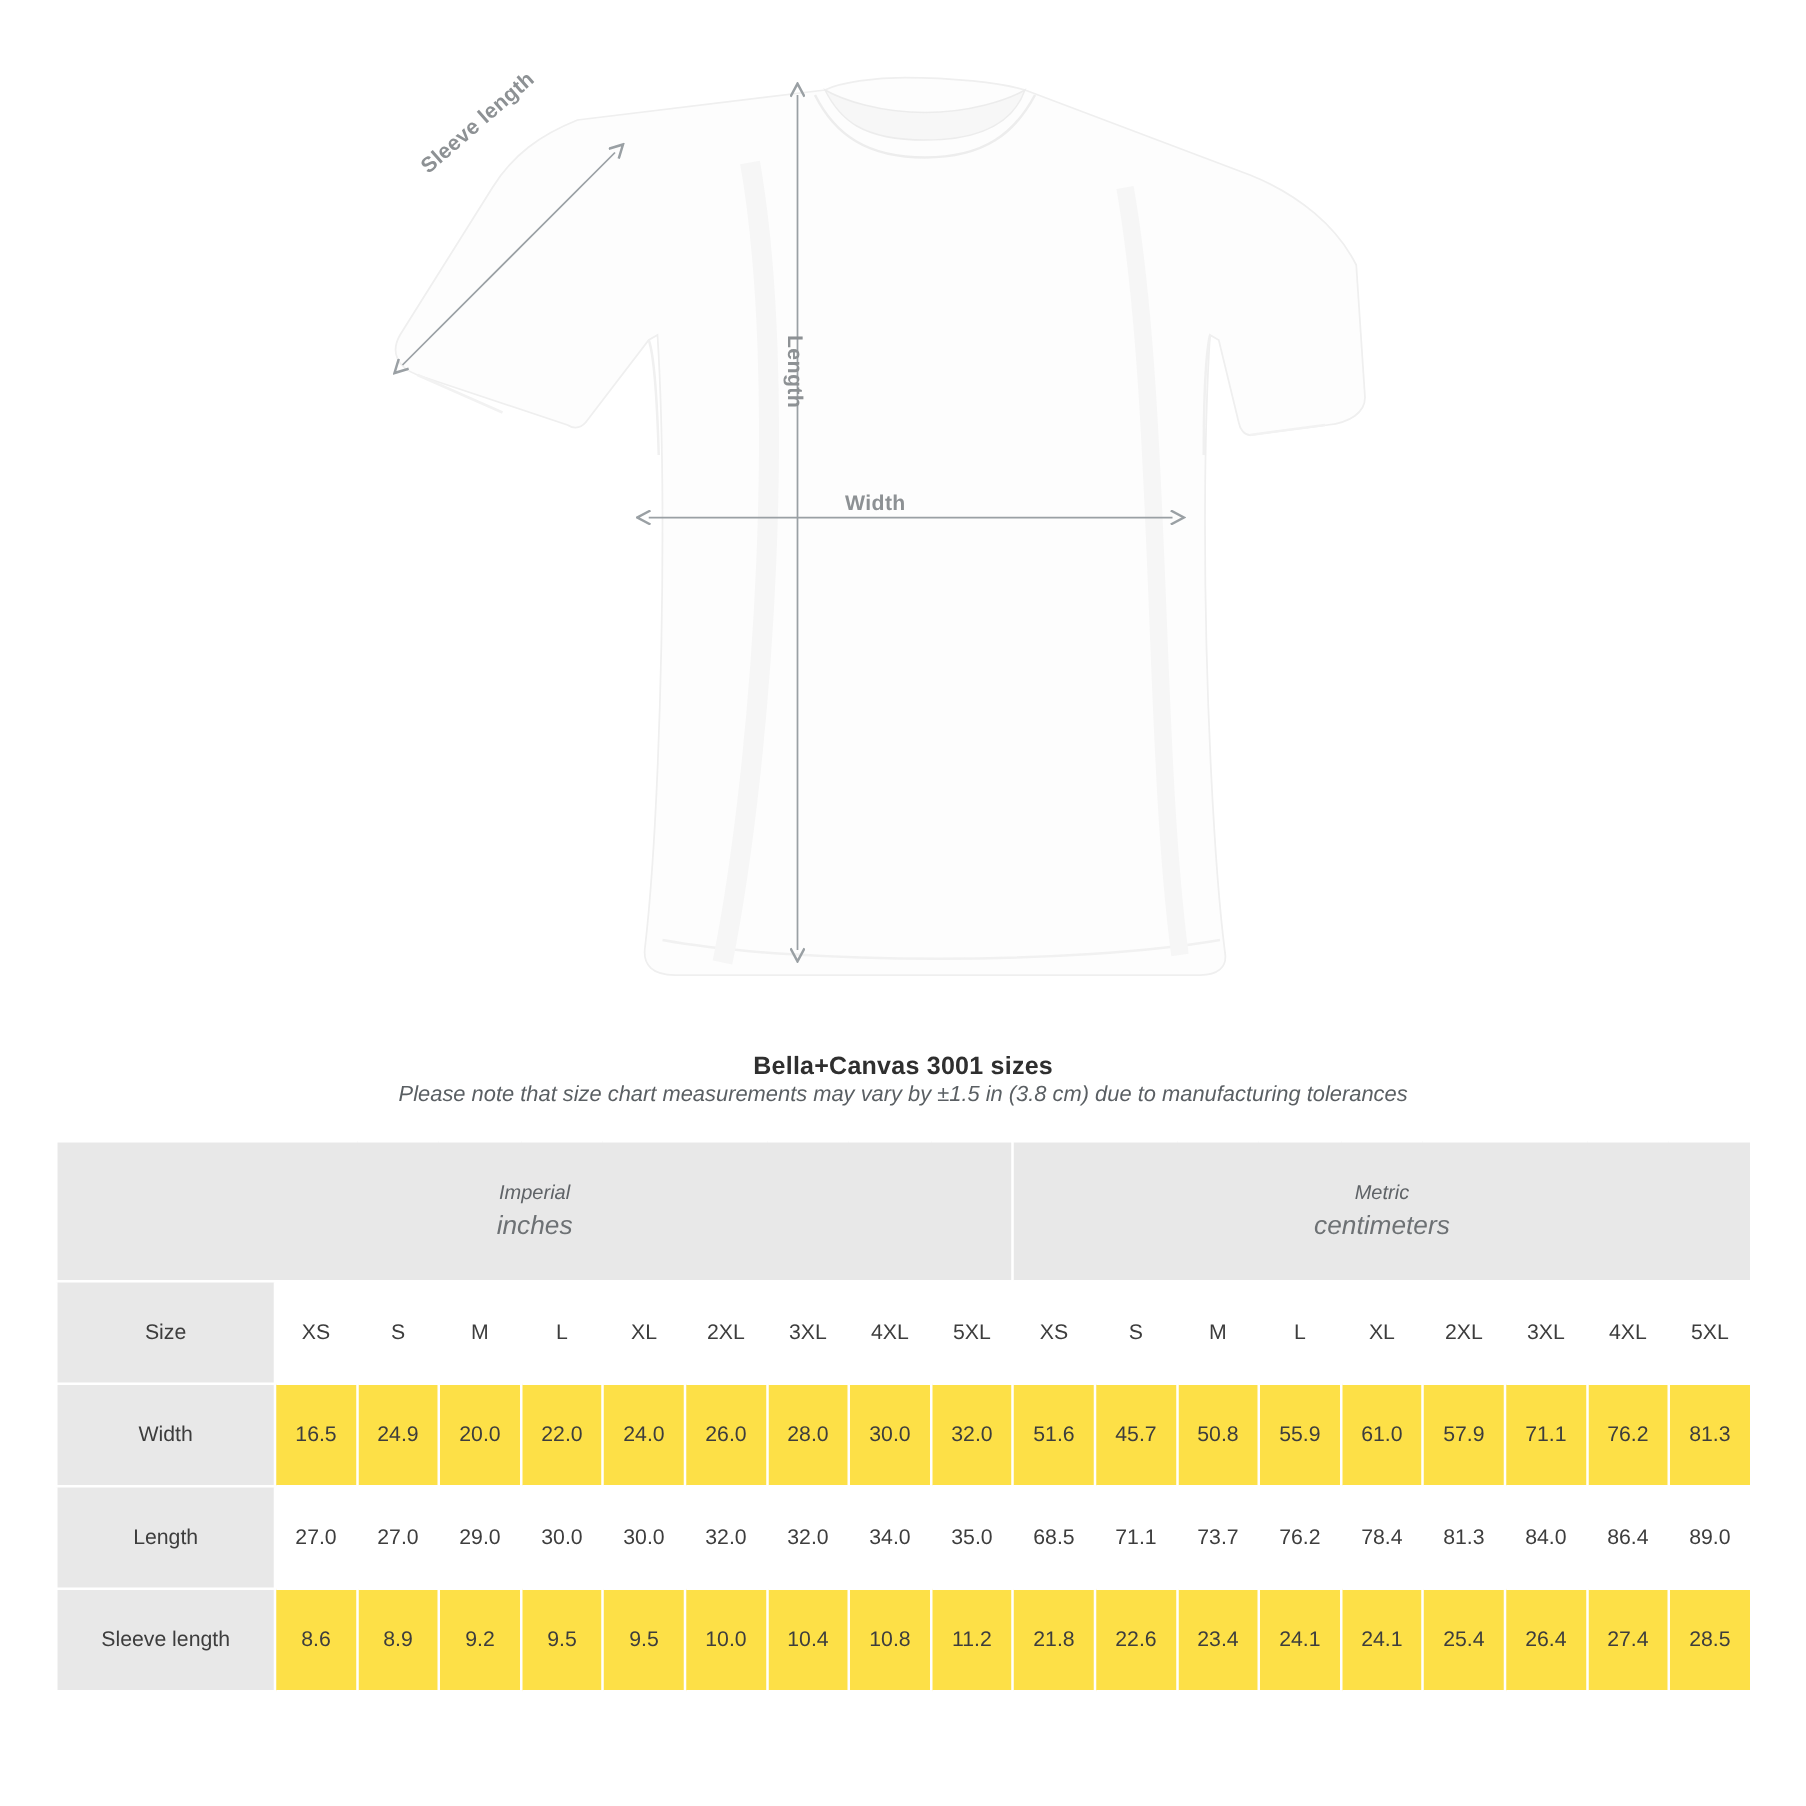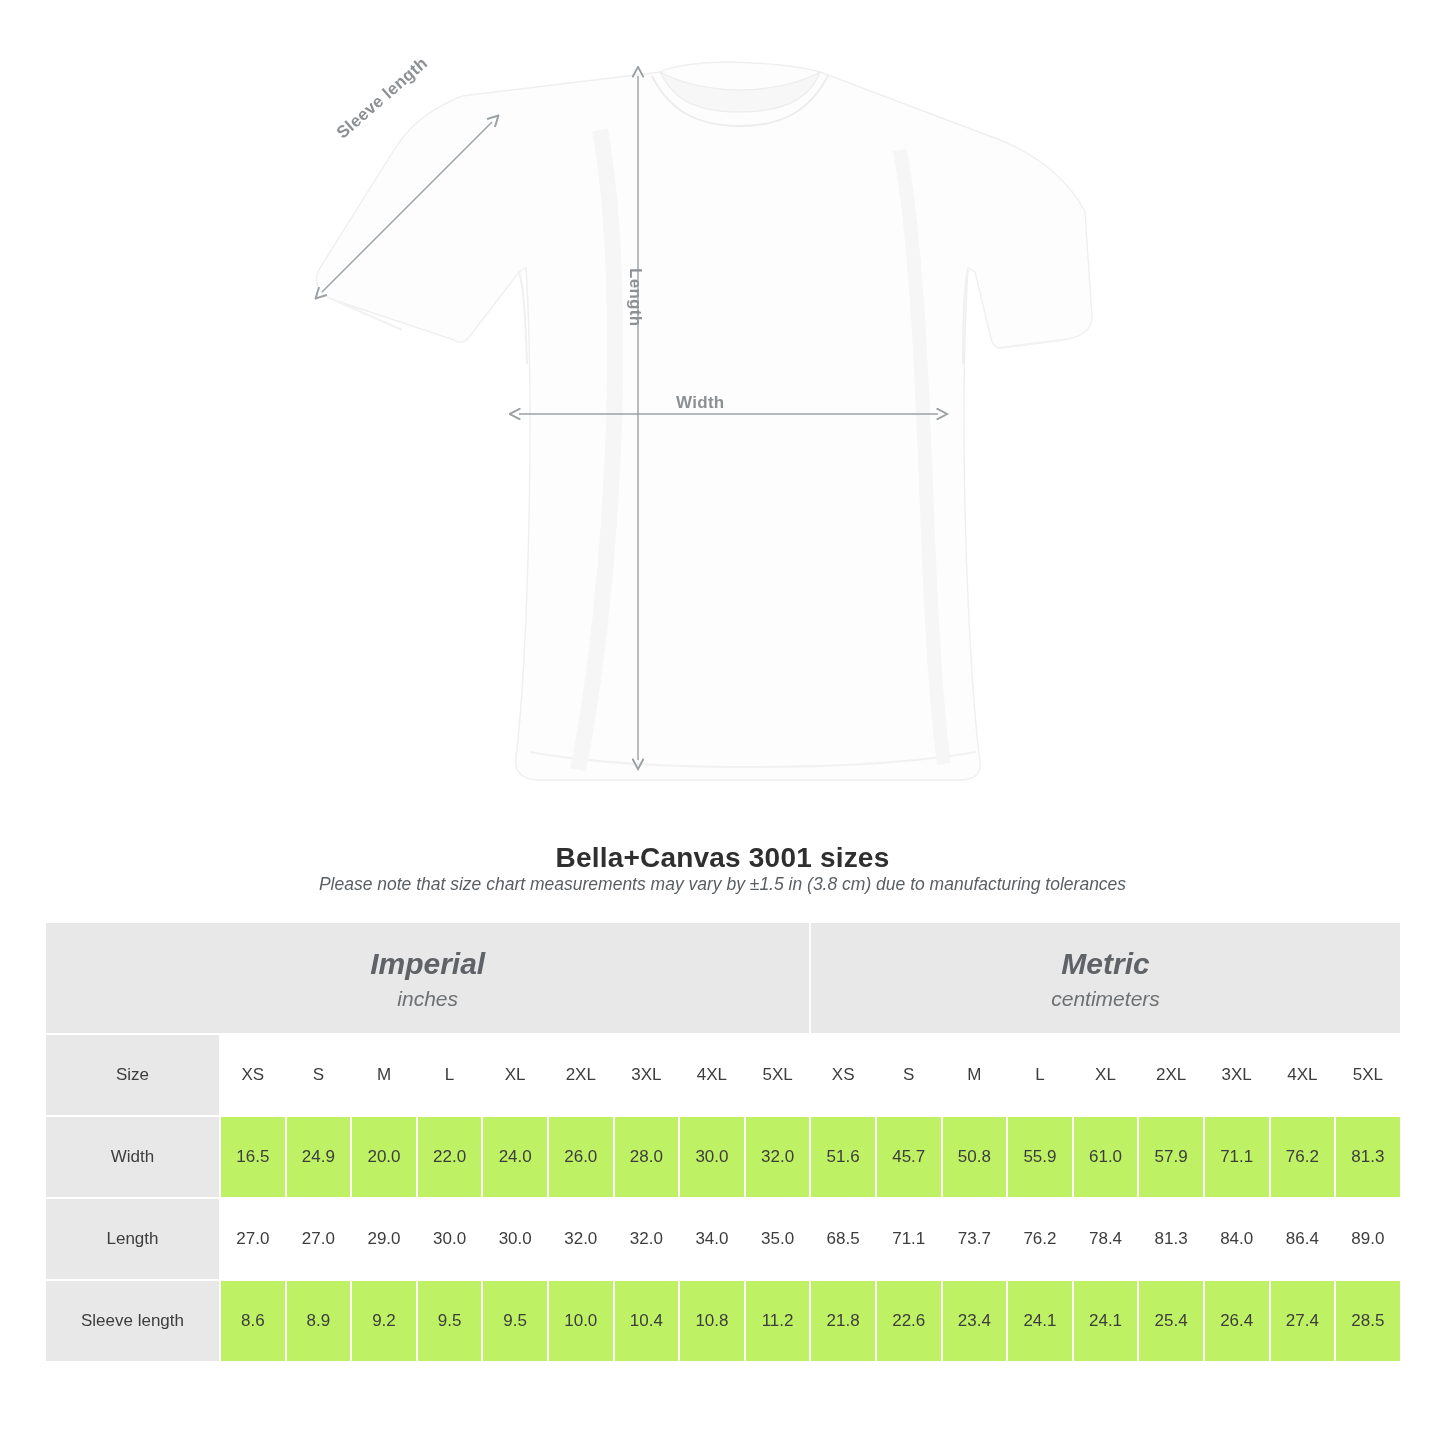--- a/index.html
+++ b/index.html
@@ -54,21 +54,21 @@
     left: 676px;
     top: 393px;
   }
 
   
   .title-block {
     text-align: center;
     margin-top: 22px;
   }
   .chart-title {
-    font-size: 28px;
+    font-size: 20px;
     font-weight: bold;
     color: #2f2f2f;
     letter-spacing: 0.2px;
   }
   .chart-note {
     font-size: 17.5px;
     font-style: italic;
     color: #5a5f63;
   }
 
@@ -88,23 +88,23 @@
     vertical-align: middle;
     font-size: 17px;
     color: #3d3d3d;
     font-weight: normal;
   }
   .unit-header td {
     background: #e8e8e8;
     height: 108px;
   }
   .unit-title {
-    font-size: 30px;
+    font-size: 16px;
     font-style: italic;
-    font-weight: bold;
+    font-weight: normal;
     color: #5f6367;
     line-height: 1.25;
   }
   .unit-sub {
     font-size: 21px;
     font-style: italic;
     color: #6d7174;
     margin-top: 4px;
   }
   .row-head td {
@@ -114,21 +114,21 @@
     font-size: 17.5px;
     color: #3d3d3d;
   }
   .row-head td.corner {
     background: #e8e8e8;
   }
   tr.band td {
     height: 78px;
   }
   tr.band-grey td {
-    background: #bef264;
+    background: #fde047;
   }
   tr.band-white td {
     background: #ffffff;
   }
   td.label-cell {
     font-weight: bold;
     background: #e8e8e8 !important;
     font-size: 17.5px;
   }
   col.c-label { width: 175px; }

